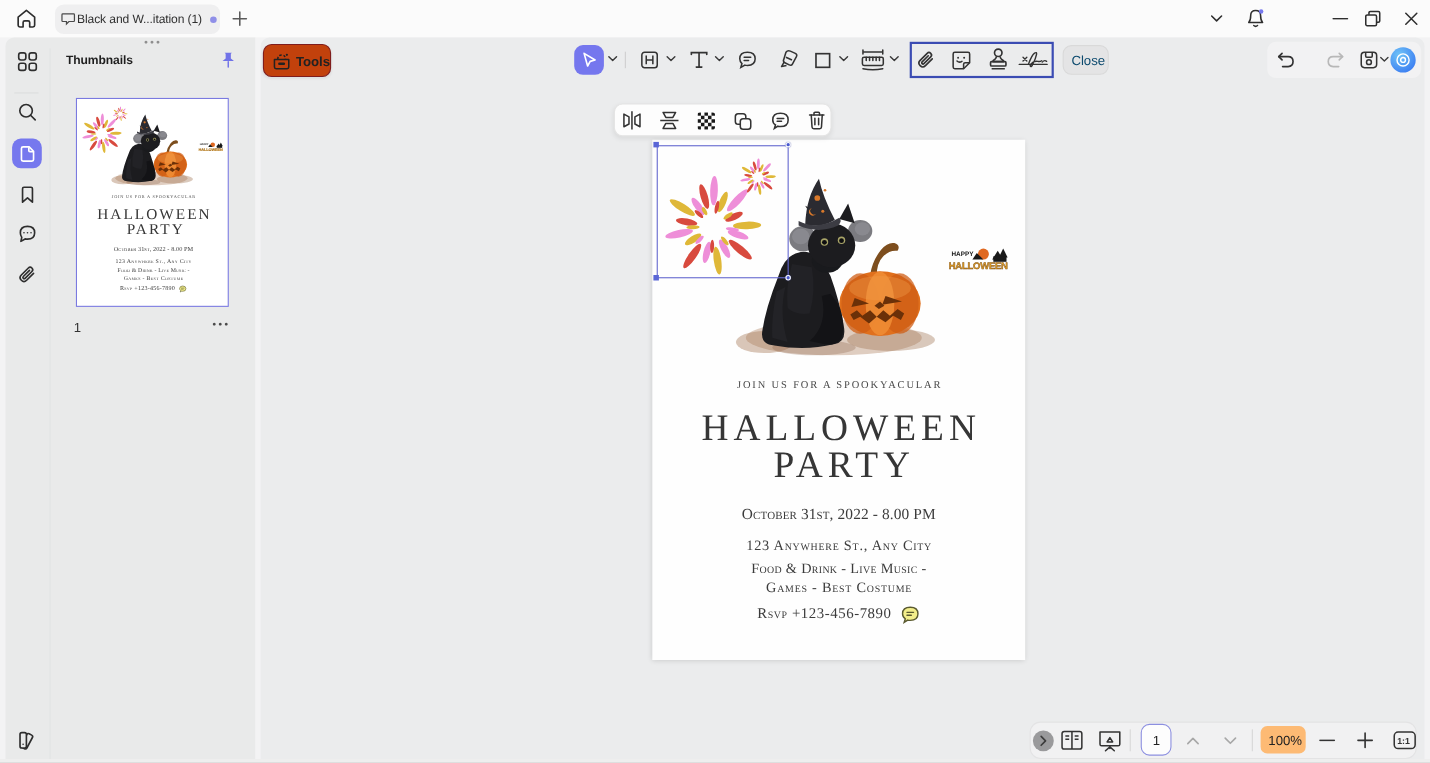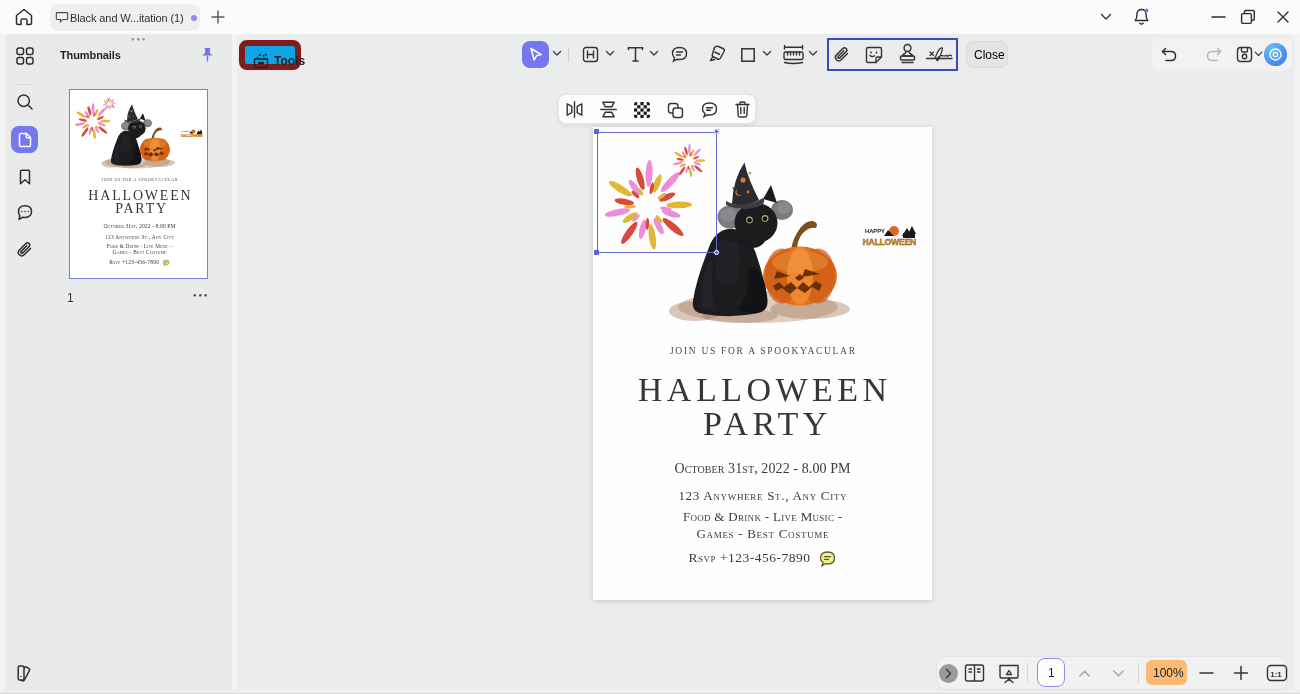--- a/index.html
+++ b/index.html
@@ -15,27 +15,27 @@
 #content { position:absolute; left:237px; top:34px; width:1058px; height:656px; background:#ebeced; border-radius:8px 8px 0 0; }
 #bottomstrip { position:absolute; left:0; top:690px; width:1300px; height:4px; background:#eeeeee; border-bottom:1px solid #d8d8d8;}
 .railbtn { position:absolute; left:11px; width:27px; height:27px; display:flex; align-items:center; justify-content:center; }
 .railbtn.sel { background:#7678ee; border-radius:8px; }
 #raildiv { position:absolute; left:13px; top:84px; width:22px; height:1px; background:#dcdddd; }
 #thumbtitle { position:absolute; left:60px; top:49px; font-size:11px; font-weight:bold; letter-spacing:-0.1px; color:#1f1f1f; }
 #thumbdots { position:absolute; left:131px; top:36px; color:#8e8e8e; font-size:6px; letter-spacing:1.8px; }
 #thumb { position:absolute; left:69px; top:89px; width:139px; height:190px; background:#ffffff; border:1px solid #7a7ae0; }
 #thumbnum { position:absolute; left:67px; top:291px; font-size:12px; color:#333; }
 #thumbmore { position:absolute; left:193px; top:292px; font-size:6px; color:#4a4a4a; letter-spacing:1.8px; }
-#toolsbtn { position:absolute; left:239px; top:40px; width:62px; height:30px; background:#0ea5e9; border:6px solid #7f1d1d; border-radius:8px; box-shadow:0 1px 2px rgba(0,0,0,0.05);}
+#toolsbtn { position:absolute; left:239px; top:40px; width:62px; height:30px; background:#c2410c; border:1px solid #7f1d1d; border-radius:8px; box-shadow:0 1px 2px rgba(0,0,0,0.05);}
 #toolsbtn span { position:absolute; left:29px; top:8px; font-size:12px; font-weight:bold; color:#222; }
 #pointerbtn { position:absolute; left:522px; top:41px; width:27px; height:27px; background:#7577ee; border-radius:8px; }
 .tsep { position:absolute; top:47px; width:1px; height:15px; background:#cfcfcf; }
 #bluebox { position:absolute; left:827px; top:38px; width:131px; height:33px; border:2px solid #3b4cb3; }
 #closebtn { position:absolute; left:966px; top:41px; width:42px; height:27px; background:#e4e4e5; border:1px solid #d9d9d9; border-radius:8px; }
-#closebtn span { position:absolute; left:7px; top:6px; font-size:12px; color:#000000; }
+#closebtn span { position:absolute; left:7px; top:6px; font-size:12px; color:#0c4a6e; }
 #rightgroup { position:absolute; left:1152px; top:38px; width:140px; height:33px; background:#f2f2f3; border-radius:8px; }
 #avatar { position:absolute; left:1264px; top:43px; width:23px; height:23px; border-radius:50%; background:radial-gradient(circle at 35% 30%, #6fc3f7, #2f6df0); }
 #page { position:absolute; left:593px; top:127px; width:339px; height:473px; background:#fefefe; box-shadow:0 1px 5px rgba(0,0,0,0.16); }
 .inv { position:absolute; left:0; width:339px; text-align:center; font-family:"Liberation Serif",serif; color:#3b3b3b; line-height:1; }
 #floatbar { position:absolute; left:558px; top:94px; width:198px; height:30px; background:#fdfdfd; border:1px solid #e4e4e4; border-radius:8px; box-shadow:0 2px 5px rgba(0,0,0,0.07); }
 #selrect { position:absolute; left:597px; top:132px; width:120px; height:121px; border:1px solid #6468cf; }
 .handle-c { position:absolute; width:5px; height:5px; border-radius:50%; background:#4858cf; border:1px solid #fff; box-shadow:0 0 1px rgba(60,70,160,0.9); }
 .handle-s { position:absolute; width:5px; height:5px; background:#5a66d6; }
 #zoombar { position:absolute; left:936px; top:656px; width:352px; height:34px; background:#f1f1f2; border:1px solid #e3e3e4; border-radius:10px; }
 #pagebox { position:absolute; left:1037px; top:658px; width:28px; height:29px; background:#fdfdfd; border:1.5px solid #8c8fe0; border-radius:8px; }

